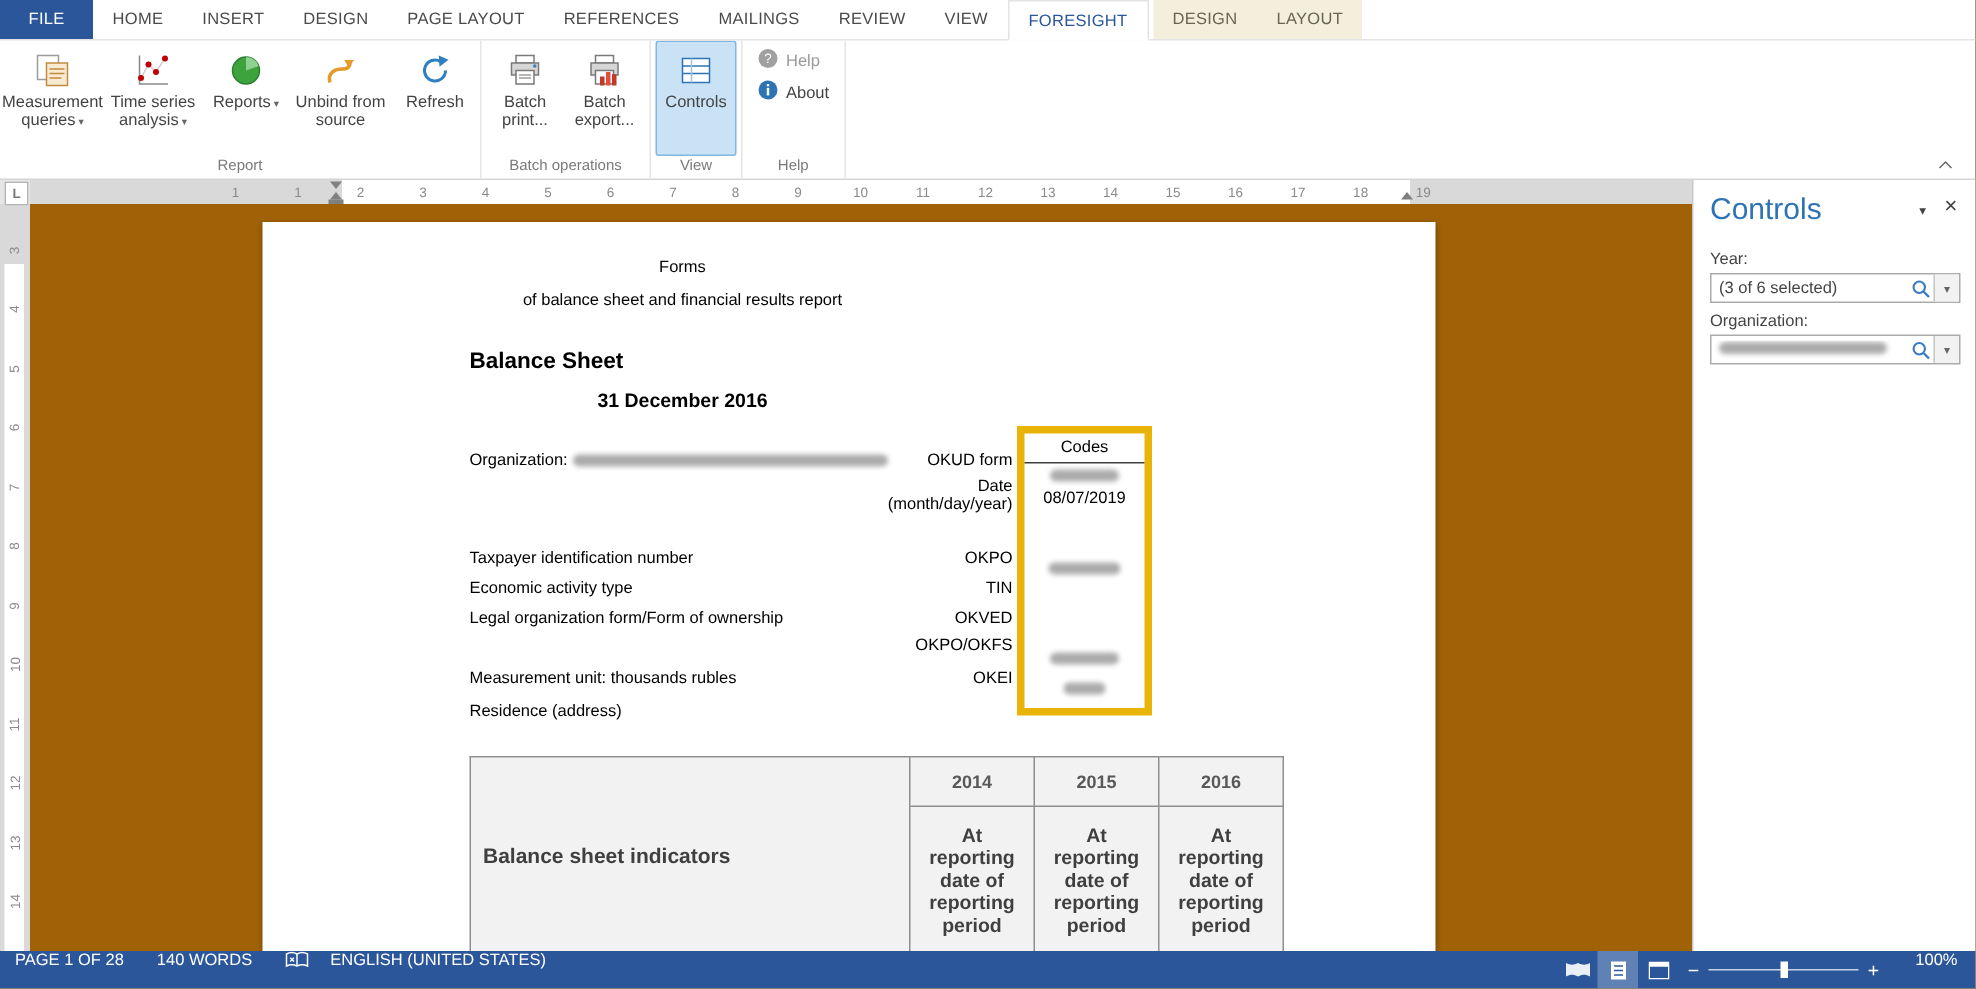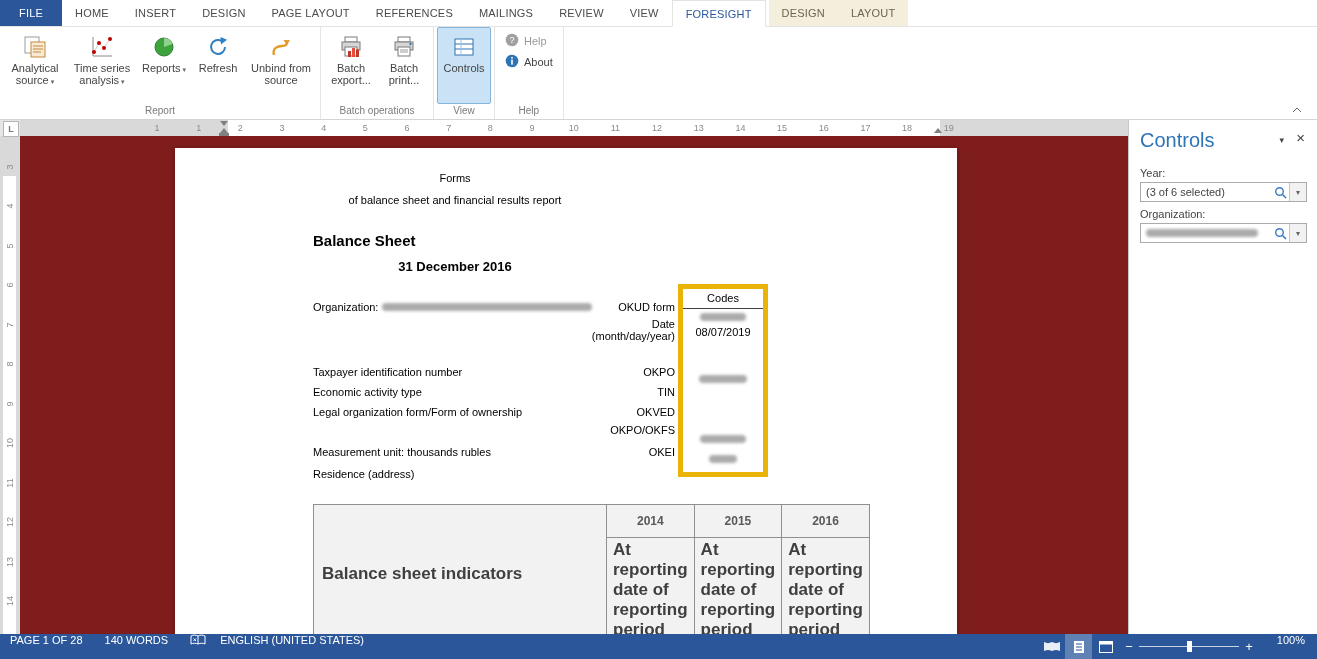--- a/index.html
+++ b/index.html
@@ -49,43 +49,43 @@
            border-right:4px solid transparent;border-bottom:5px solid #808080;}
   .im-box{position:absolute;left:199px;top:13px;width:10px;height:3px;background:#808080;}
   .im-right{position:absolute;left:914px;top:8px;width:0;height:0;border-left:4px solid transparent;
             border-right:4px solid transparent;border-bottom:5px solid #808080;}
   .ruler-v{position:absolute;left:0;top:136px;width:20px;height:498px;background:#D9D9D9;}
   .rv-band{position:absolute;left:3px;top:40px;width:13px;height:458px;background:#FFF;}
   .rv-nums{position:absolute;left:0;top:26px;width:20px;height:444px;display:flex;
            flex-direction:column;justify-content:space-between;align-items:center;}
   .rv-nums span{font-size:9px;color:#8A8A8A;transform:rotate(-90deg);}
   
-  .doc-area{position:absolute;left:20px;top:136px;width:1108px;height:498px;background:#7f1d1d;overflow:hidden;}
+  .doc-area{position:absolute;left:20px;top:136px;width:1108px;height:498px;background:#a16207;overflow:hidden;}
   .page{position:absolute;left:155px;top:12px;width:782px;height:486px;background:#FFF;
         box-shadow:0 1px 4px rgba(0,0,0,.35);overflow:hidden;color:#000;}
   .h-block{position:absolute;left:138px;top:24px;width:284px;text-align:center;}
   .h1{font-size:11px;}
   .h2{font-size:11px;margin-top:10px;}
   .doc-title{position:absolute;left:138px;top:84px;width:284px;text-align:left;font-weight:bold;font-size:15px;}
   .doc-subtitle{position:absolute;left:138px;top:111px;width:284px;text-align:center;font-weight:bold;font-size:13px;}
   .frow{position:absolute;left:138px;font-size:11px;display:flex;align-items:center;gap:4px;white-space:nowrap;}
   .crow{position:absolute;left:380px;width:120px;text-align:right;font-size:11px;line-height:12px;}
   .crow-narrow{left:412px;width:88px;word-wrap:break-word;}
   .redact{display:inline-block;height:8px;border-radius:4px;background:#8F8F8F;filter:blur(1.6px);opacity:.75;}
   .codes-box{position:absolute;left:503px;top:136px;width:80px;height:183px;border:5px solid #eab308;}
   .codes-head{height:19px;line-height:19px;text-align:center;font-size:11px;border-bottom:1px solid #3F3F3F;}
   .cb{position:absolute;left:50%;transform:translateX(-50%);}
   .codes-date{position:absolute;top:37px;left:0;width:100%;text-align:center;font-size:11px;}
   .bs-table{position:absolute;left:138px;top:356px;border-collapse:collapse;table-layout:fixed;}
   .bs-table td{border:1px solid #8F8F8F;}
-  .bs-ind{width:283px;background:#F2F2F2;font-weight:bold;font-size:17px;color:#3F3F3F;
+  .bs-ind{width:283px;background:#F2F2F2;font-weight:bold;font-size:14px;color:#3F3F3F;
           padding-left:8px;vertical-align:middle;}
   .yhead{width:80px;height:30px;background:#F2F2F2;text-align:center;font-weight:bold;
          font-size:12px;color:#595959;vertical-align:middle;}
-  .ysub{height:92px;background:#F2F2F2;font-weight:bold;font-size:17px;
+  .ysub{height:92px;background:#F2F2F2;text-align:center;font-weight:bold;font-size:13px;
         color:#3F3F3F;vertical-align:middle;padding:2px 6px;}
   
   .panel{position:absolute;left:1128px;top:120px;width:189px;height:514px;background:#FFF;
          border-left:1px solid #C9C9C9;z-index:4;}
   .panel-title{position:absolute;left:11px;top:9px;font-size:20px;color:#2E74B5;}
   .panel-collapse{position:absolute;right:34px;top:16px;font-size:9px;color:#444;line-height:9px;}
   .panel-close{position:absolute;right:13px;top:10px;font-size:15px;color:#444;line-height:15px;}
   .panel-label{position:absolute;left:11px;font-size:11px;color:#444;}
   .combo{position:absolute;left:11px;width:167px;height:20px;border:1px solid #ABABAB;background:#FFF;
          display:flex;align-items:center;box-sizing:border-box;}
@@ -139,21 +139,21 @@
         <div class="bigbtn" style="width:56px">
           <span class="icon">
             <svg width="26" height="26" viewBox="0 0 26 26">
                 <rect x="3" y="3" width="14" height="16" fill="#FFF" stroke="#9C9C9C"></rect>
                 <rect x="9" y="8" width="14" height="15" fill="#FBEAD3" stroke="#C28A3F"></rect>
                 <line x1="11" y1="12" x2="21" y2="12" stroke="#C28A3F"></line>
                 <line x1="11" y1="15" x2="21" y2="15" stroke="#C28A3F"></line>
                 <line x1="11" y1="18" x2="19" y2="18" stroke="#C28A3F"></line>
               </svg>
           </span>
-          <span class="blabel"><span>Analytical source</span><span class="caret">▾</span></span>
+          <span class="blabel"><span>Measurement queries</span><span class="caret">▾</span></span>
         </div>
         <div class="bigbtn" style="width:62px">
           <span class="icon">
             <svg width="26" height="26" viewBox="0 0 26 26">
                 <polyline points="4,3 4,22 23,22" fill="none" stroke="#8A8A8A"></polyline>
                 <polyline points="5,18 10,9 15,14 21,5" fill="none" stroke="#D0D0D0"></polyline>
                 <circle cx="5" cy="18" r="2" fill="#C00000"></circle>
                 <circle cx="10" cy="9" r="2" fill="#C00000"></circle>
                 <circle cx="15" cy="14" r="2" fill="#C00000"></circle>
                 <circle cx="21" cy="5" r="2" fill="#C00000"></circle>
@@ -163,69 +163,69 @@
         </div>
         <div class="bigbtn" style="width:46px">
           <span class="icon">
             <svg width="24" height="24" viewBox="0 0 24 24">
                 <circle cx="12" cy="12" r="9" fill="#3DA43D" stroke="#2E7D32"></circle>
                 <path d="M12 12 L12 3 A9 9 0 0 1 20.5 9 Z" fill="#8FD18F"></path>
               </svg>
           </span>
           <span class="blabel"><span>Reports</span><span class="caret">▾</span></span>
         </div>
+        <div class="bigbtn" style="width:64px">
+          <span class="icon">
+            <svg width="24" height="24" viewBox="0 0 24 24">
+                <path d="M5 20 C3 13 9 11 13 11 C17 11 19 9 18 6" fill="none" stroke="#E59B2C" stroke-width="2.4"></path>
+                <polygon points="14.5,5 21,5 17.5,10" fill="#E59B2C"></polygon>
+              </svg>
+          </span>
+          <span class="blabel"><span>Unbind from source</span></span>
+        </div>
         <div class="bigbtn" style="width:46px">
           <span class="icon">
             <svg width="24" height="24" viewBox="0 0 24 24">
                 <path d="M19 12 a7 7 0 1 1 -3.2-5.9" fill="none" stroke="#2F7FC1" stroke-width="2"></path>
                 <polygon points="14.5,2 21,4.8 15,9.5" fill="#2F7FC1"></polygon>
               </svg>
           </span>
           <span class="blabel"><span>Refresh</span></span>
         </div>
-        <div class="bigbtn" style="width:64px">
-          <span class="icon">
-            <svg width="24" height="24" viewBox="0 0 24 24">
-                <path d="M5 20 C3 13 9 11 13 11 C17 11 19 9 18 6" fill="none" stroke="#E59B2C" stroke-width="2.4"></path>
-                <polygon points="14.5,5 21,5 17.5,10" fill="#E59B2C"></polygon>
-              </svg>
-          </span>
-          <span class="blabel"><span>Unbind from source</span></span>
-        </div>
       </div>
       <div class="glabel">Report</div>
     </div>
 
     <div class="rgroup">
       <div class="rbtns">
+        <div class="bigbtn" style="width:44px">
+          <span class="icon">
+            <svg width="26" height="26" viewBox="0 0 26 26">
+                <rect x="7" y="3" width="12" height="5" fill="#FFF" stroke="#7A7A7A"></rect>
+                <rect x="4" y="8" width="18" height="8" fill="#D6D6D6" stroke="#7A7A7A"></rect>
+                <rect x="7" y="13" width="12" height="9" fill="#FFF" stroke="#7A7A7A"></rect>
+                <line x1="9" y1="16" x2="17" y2="16" stroke="#9C9C9C"></line>
+                <line x1="9" y1="18" x2="17" y2="18" stroke="#9C9C9C"></line>
+                <circle cx="19.5" cy="10" r="1.2" fill="#3D7EBB"></circle>
+              </svg>
+          </span>
+          <span class="blabel"><span>Batch print...</span></span>
+        </div>
         <div class="bigbtn" style="width:46px">
           <span class="icon">
             <svg width="26" height="26" viewBox="0 0 26 26">
                 <rect x="7" y="3" width="12" height="5" fill="#FFF" stroke="#7A7A7A"></rect>
                 <rect x="4" y="8" width="18" height="8" fill="#D6D6D6" stroke="#7A7A7A"></rect>
                 <rect x="7" y="13" width="12" height="9" fill="#FFF" stroke="#7A7A7A"></rect>
                 <rect x="10" y="17" width="3" height="6" fill="#C0392B"></rect>
                 <rect x="14" y="14" width="3" height="9" fill="#E74C3C"></rect>
                 <rect x="18" y="15.5" width="3" height="7.5" fill="#C0392B"></rect>
               </svg>
           </span>
           <span class="blabel"><span>Batch export...</span></span>
-        </div>
-        <div class="bigbtn" style="width:44px">
-          <span class="icon">
-            <svg width="26" height="26" viewBox="0 0 26 26">
-                <rect x="7" y="3" width="12" height="5" fill="#FFF" stroke="#7A7A7A"></rect>
-                <rect x="4" y="8" width="18" height="8" fill="#D6D6D6" stroke="#7A7A7A"></rect>
-                <rect x="7" y="13" width="12" height="9" fill="#FFF" stroke="#7A7A7A"></rect>
-                <line x1="9" y1="16" x2="17" y2="16" stroke="#9C9C9C"></line>
-                <line x1="9" y1="18" x2="17" y2="18" stroke="#9C9C9C"></line>
-                <circle cx="19.5" cy="10" r="1.2" fill="#3D7EBB"></circle>
-              </svg>
-          </span>
-          <span class="blabel"><span>Batch print...</span></span>
         </div>
       </div>
       <div class="glabel">Batch operations</div>
     </div>
 
     <div class="rgroup">
       <div class="rbtns">
         <div class="bigbtn btn-on" style="width:46px">
           <span class="icon">
             <svg width="24" height="24" viewBox="0 0 24 24">

